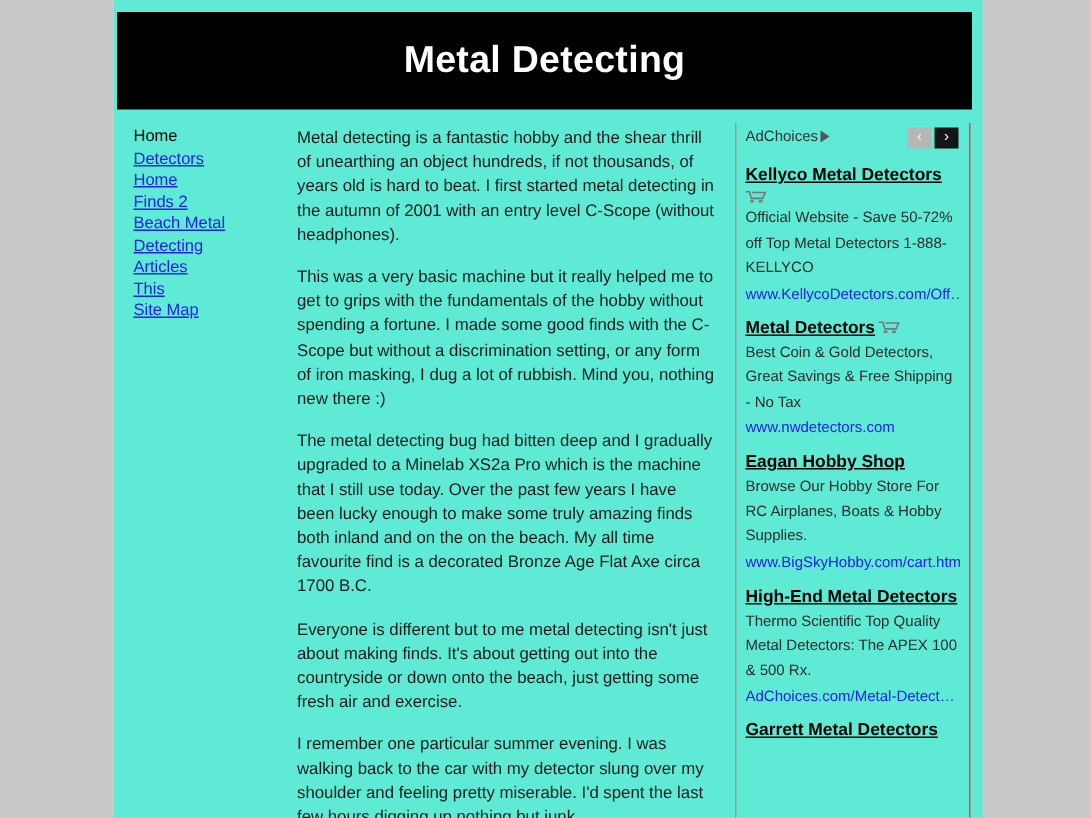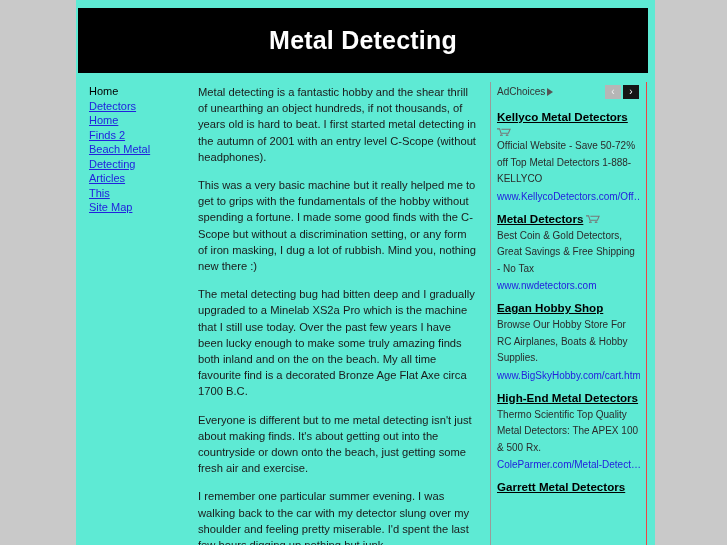--- a/index.html
+++ b/index.html
@@ -245,21 +245,21 @@
             <div class="ad-url">www.nwdetectors.com</div>
           </div>
           <div class="ad">
             <div><span class="ad-title">Eagan Hobby Shop</span></div>
             <div class="ad-body">Browse Our Hobby Store For RC Airplanes, Boats &amp; Hobby Supplies.</div>
             <div class="ad-url">www.BigSkyHobby.com/cart.html</div>
           </div>
           <div class="ad">
             <div><span class="ad-title">High-End Metal Detectors</span></div>
             <div class="ad-body">Thermo Scientific Top Quality Metal Detectors: The APEX 100 &amp; 500 Rx.</div>
-            <div class="ad-url">ColeParmer.com/Metal-Detect…</div>
+            <div class="ad-url">AdChoices.com/Metal-Detect…</div>
           </div>
           <div class="ad">
             <div><span class="ad-title">Garrett Metal Detectors</span></div>
           </div>
         </div>
     </div>
 
   </div>
 </div>
 

